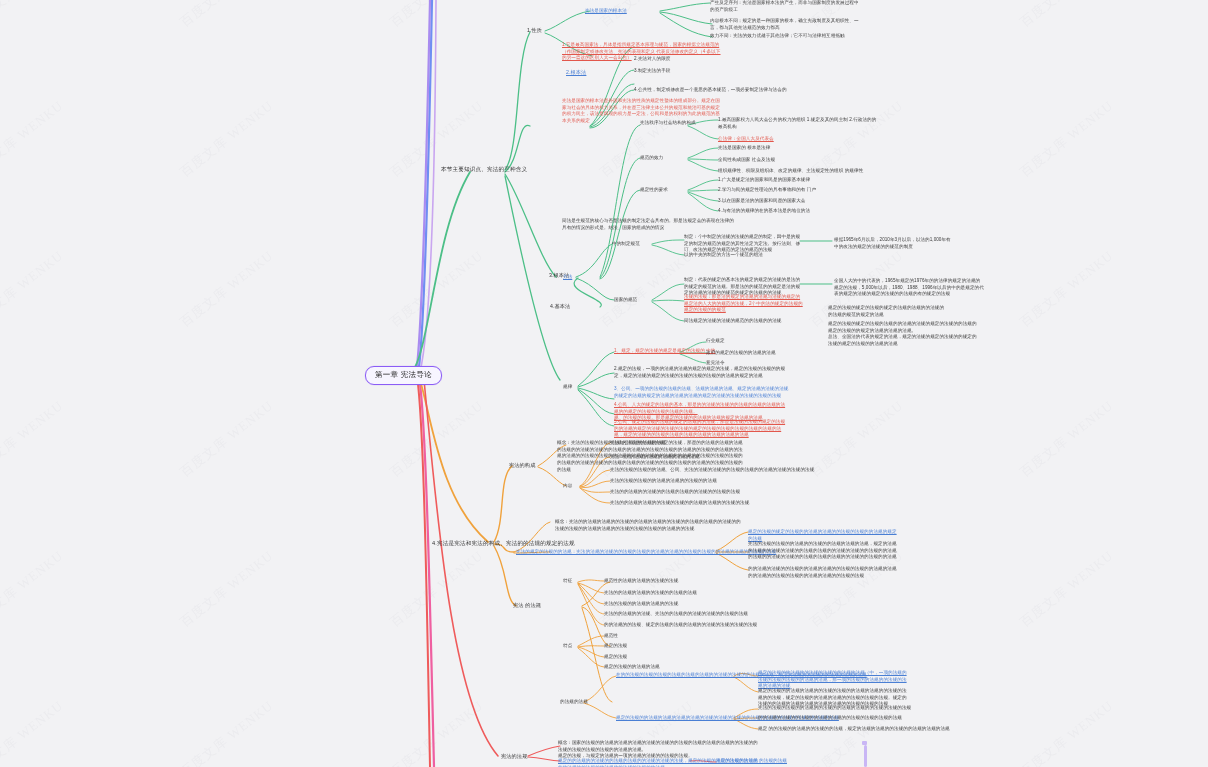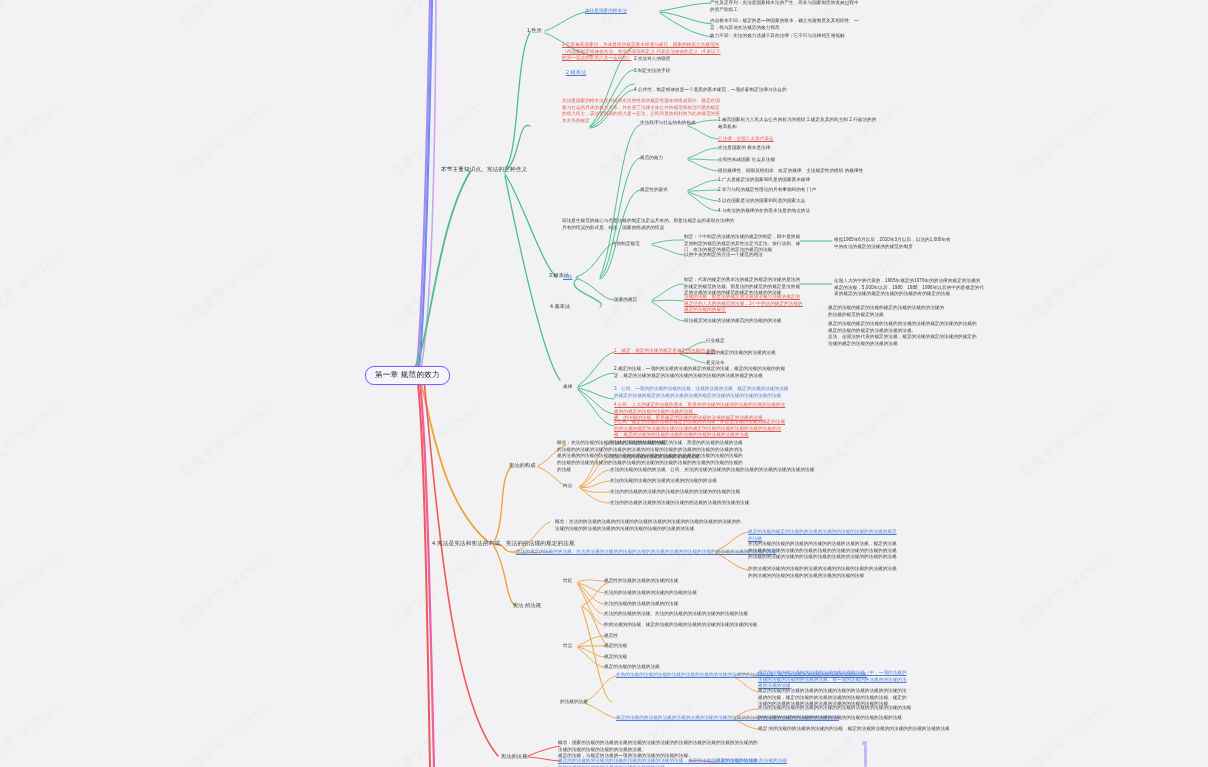--- a/index.html
+++ b/index.html
@@ -190,21 +190,21 @@
       <path d="M734 719 C 744 718 748 718 758 718" stroke="#f0a23c" stroke-width=".9"></path>
       <path d="M734 719 C 744 724 748 728 758 729" stroke="#f0a23c" stroke-width=".9"></path>
 
       <path d="M424 380 C 436 500 450 700 498 756" stroke="#ef5b5b" stroke-width="1.6"></path>
       <path d="M528 756 C 542 750 548 748 560 746" stroke="#ef5b5b" stroke-width="1.1"></path>
       <path d="M528 757 C 542 758 548 760 560 761" stroke="#ef5b5b" stroke-width="1.1"></path>
       <path d="M690 761 C 702 760 706 762 716 762" stroke="#ef5b5b" stroke-width="1"></path>
     </g>
   </svg>
 
-  <div class="node root" style="left:365px;top:366px;">第一章 规范的效力</div>
+  <div class="node root" style="left:365px;top:366px;">第一章 宪法导论</div>
 
   <div class="node lvl1" style="left:441px;top:165px;">本节主要知识点、宪法的三种含义</div>
 
   <div class="node lvl2" style="left:527px;top:27px;">1.性质</div>
   <div class="node leaf blue u" style="left:585px;top:8px;">宪法是国家的根本法</div>
   <div class="node leaf w150" style="left:710px;top:0px;">产生及定序列：宪法是国家根本法的产生，而非与国家制度的发展过程中的资产阶级工</div>
   <div class="node leaf w150" style="left:710px;top:18px;">内容根本不同；规定的是一种国家的根本，确立宪政制度及其组织性、一言，都与其他宪法规范的效力都高</div>
   <div class="node leaf w150" style="left:710px;top:33px;">效力不同：宪法的效力优越于其他法律；它不可与法律相互相抵触</div>
 
   <div class="node lvl2 blue u" style="left:566px;top:69px;">2.根本法</div>

